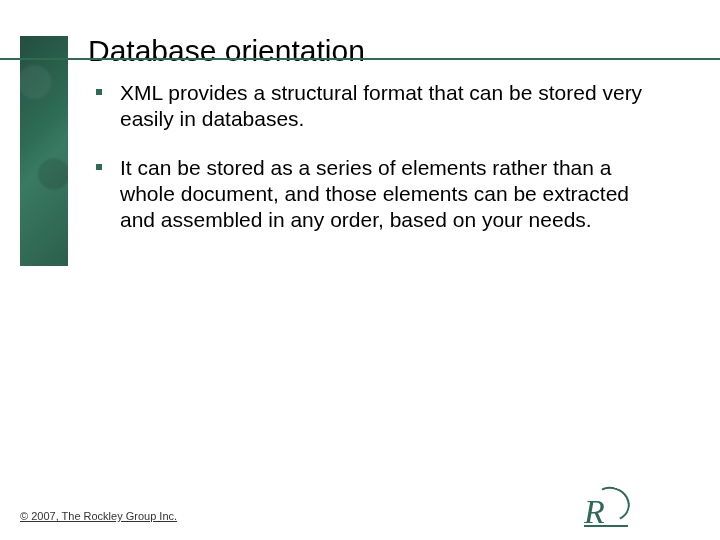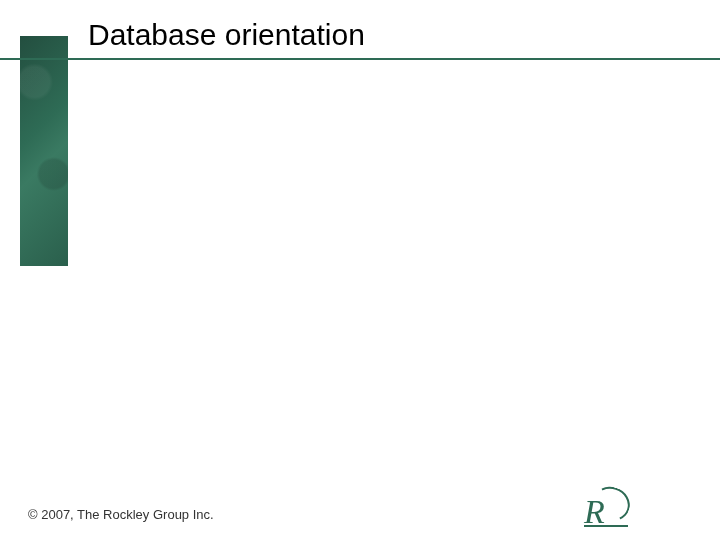--- a/index.html
+++ b/index.html
@@ -21,21 +21,21 @@
     height: 230px;
     background: #2e6b55;
     background-image:
       radial-gradient(circle at 30% 20%, rgba(255,255,255,0.06) 0 8%, transparent 10%),
       radial-gradient(circle at 70% 60%, rgba(0,0,0,0.12) 0 10%, transparent 12%),
       linear-gradient(135deg, #234e3f 0%, #2e6b55 40%, #3a7a62 55%, #2a5f4c 100%);
   }
   .title {
     position: absolute;
     left: 88px;
-    top: 18px;
+    top: 34px;
     font-size: 30px;
     font-weight: 400;
     color: #000;
   }
   .rule {
     position: absolute;
     left: 0;
     right: 0;
     top: 58px;
     height: 0;
@@ -60,24 +60,25 @@
     margin-top: 9px;
     margin-right: 18px;
   }
   .bullet-text {
     font-size: 21px;
     line-height: 1.25;
     color: #000;
   }
   .footer {
     position: absolute;
-    left: 28px;
+    left: 20px;
     bottom: 18px;
-    font-size: 13px;
+    font-size: 11px;
     color: #333;
+    text-decoration: underline;
   }
   .logo {
     position: absolute;
     right: 16px;
     bottom: 12px;
     width: 120px;
     height: 44px;
     display: flex;
     align-items: center;
     gap: 8px;
@@ -129,20 +130,28 @@
 </head>
 <body>
 
 <div class="side-band"></div>
 
 <div class="title">Database orientation</div>
 
 <div class="rule"></div>
 
 <div class="bullets">
+  <div class="bullet-item">
+    <div class="bullet-mark"></div>
+    <div class="bullet-text">XML provides a structural format that can be stored very easily in databases.</div>
+  </div>
+  <div class="bullet-item">
+    <div class="bullet-mark"></div>
+    <div class="bullet-text">It can be stored as a series of elements rather than a whole document, and those elements can be extracted and assembled in any order, based on your needs.</div>
+  </div>
 </div>
 
 <div class="footer">© 2007, The Rockley Group Inc.</div>
 
 <div class="logo">
   <div class="logo-mark">
     <div class="swoosh"></div>
     <div class="r-letter">R</div>
     <div class="underline"></div>
   </div>

